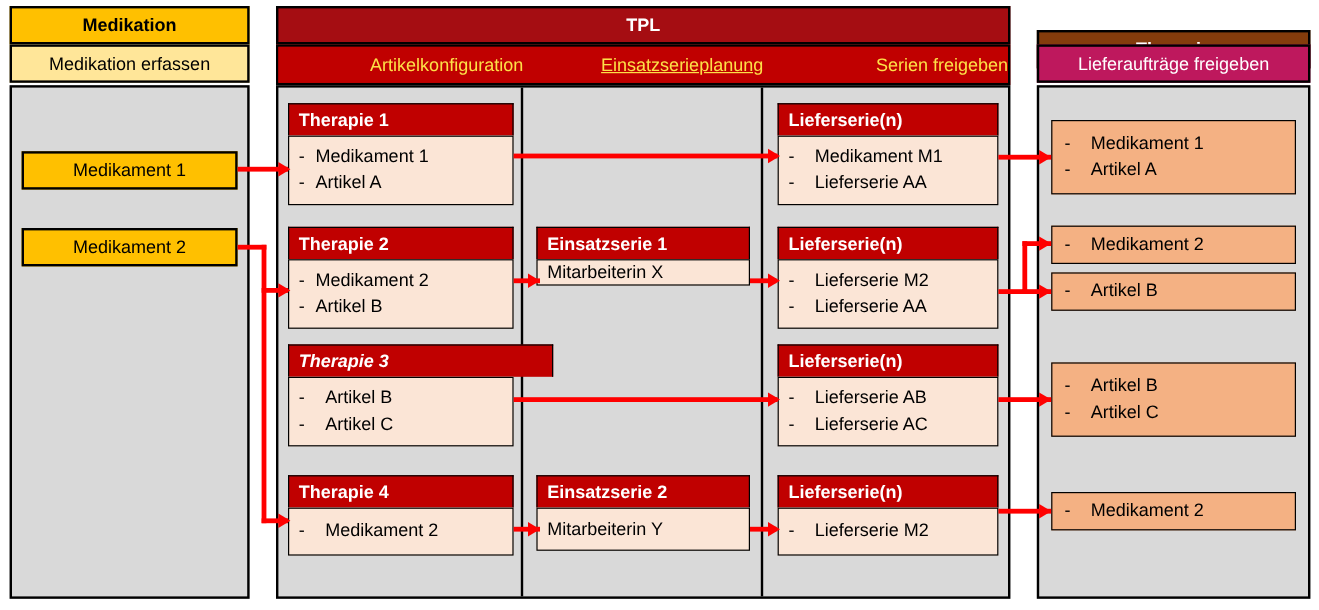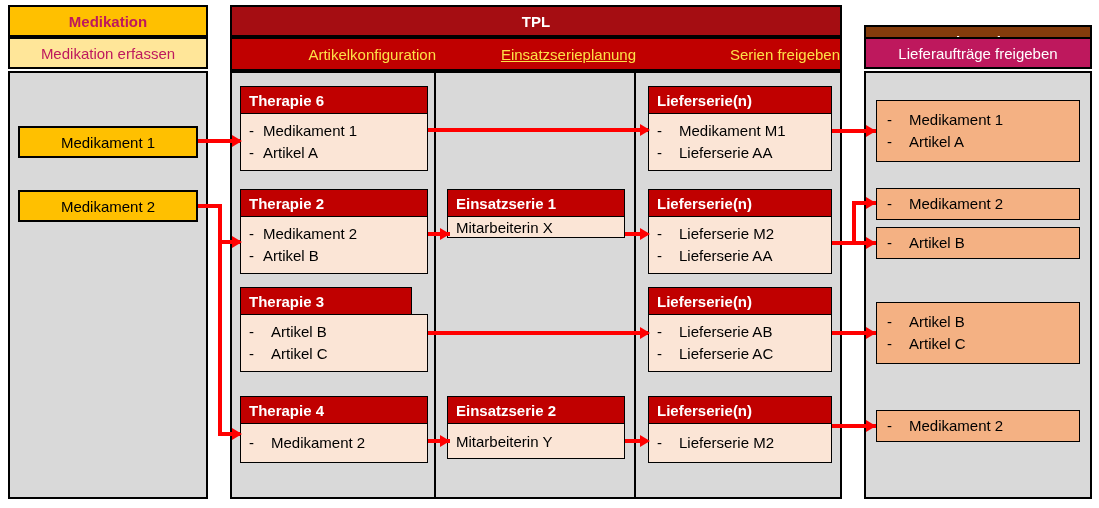--- a/index.html
+++ b/index.html
@@ -26,21 +26,21 @@
   }
 
   
   .hdr {
     display: flex;
     align-items: center;
     justify-content: center;
     text-align: center;
     font-weight: bold;
     font-size: 15px;
-    color: #be185d;
+    color: #000000;
     border: 2px solid #000000;
     box-sizing: border-box;
   }
   .hdr-medikation { background: #ffc000; }
   .hdr-medikation-sub { background: #ffe699; font-weight: normal; }
   .hdr-tpl { background: #a50d12; color: #ffffff; }
   .hdr-tpl-sub {
     background: #c00000;
     color: #fde047;
     font-weight: normal;
@@ -162,33 +162,33 @@
     <div class="hdr-tpl-sub" style="width:204px; height:100%; font-size:15px;">
       <span>Serien freigeben</span>
     </div>
   </div>
 
   <div class="abs col-shell" style="left:230px; top:71px; width:612px; height:428px;"></div>
 
   <div class="abs" style="left:434px; top:73px; width:2px; height:424px; background:#000;"></div>
   <div class="abs" style="left:634px; top:73px; width:2px; height:424px; background:#000;"></div>
 
-  <div class="abs card-title" style="left:240px; top:86px; width:188px; height:27px;">Therapie 6</div>
+  <div class="abs card-title" style="left:240px; top:86px; width:188px; height:27px;">Therapie 1</div>
   <div class="abs card-body" style="left:240px; top:113px; width:188px; height:58px;">
     <div class="line"><span class="dash">-</span><span>Medikament 1</span></div>
     <div class="line"><span class="dash">-</span><span>Artikel A</span></div>
   </div>
 
   <div class="abs card-title" style="left:240px; top:189px; width:188px; height:27px;">Therapie 2</div>
   <div class="abs card-body" style="left:240px; top:216px; width:188px; height:58px;">
     <div class="line"><span class="dash">-</span><span>Medikament 2</span></div>
     <div class="line"><span class="dash">-</span><span>Artikel B</span></div>
   </div>
 
-  <div class="abs card-title" style="left:240px; top:287px; width:172px; height:27px;">Therapie 3</div>
+  <div class="abs card-title" style="left:240px; top:287px; width:221px; height:27px;font-style:italic;">Therapie 3</div>
   <div class="abs card-body" style="left:240px; top:314px; width:188px; height:58px;">
     <div class="line wide"><span class="dash">-</span><span>Artikel B</span></div>
     <div class="line wide"><span class="dash">-</span><span>Artikel C</span></div>
   </div>
 
   <div class="abs card-title" style="left:240px; top:396px; width:188px; height:27px;">Therapie 4</div>
   <div class="abs card-body" style="left:240px; top:423px; width:188px; height:40px;">
     <div class="line wide"><span class="dash">-</span><span>Medikament 2</span></div>
   </div>
 

